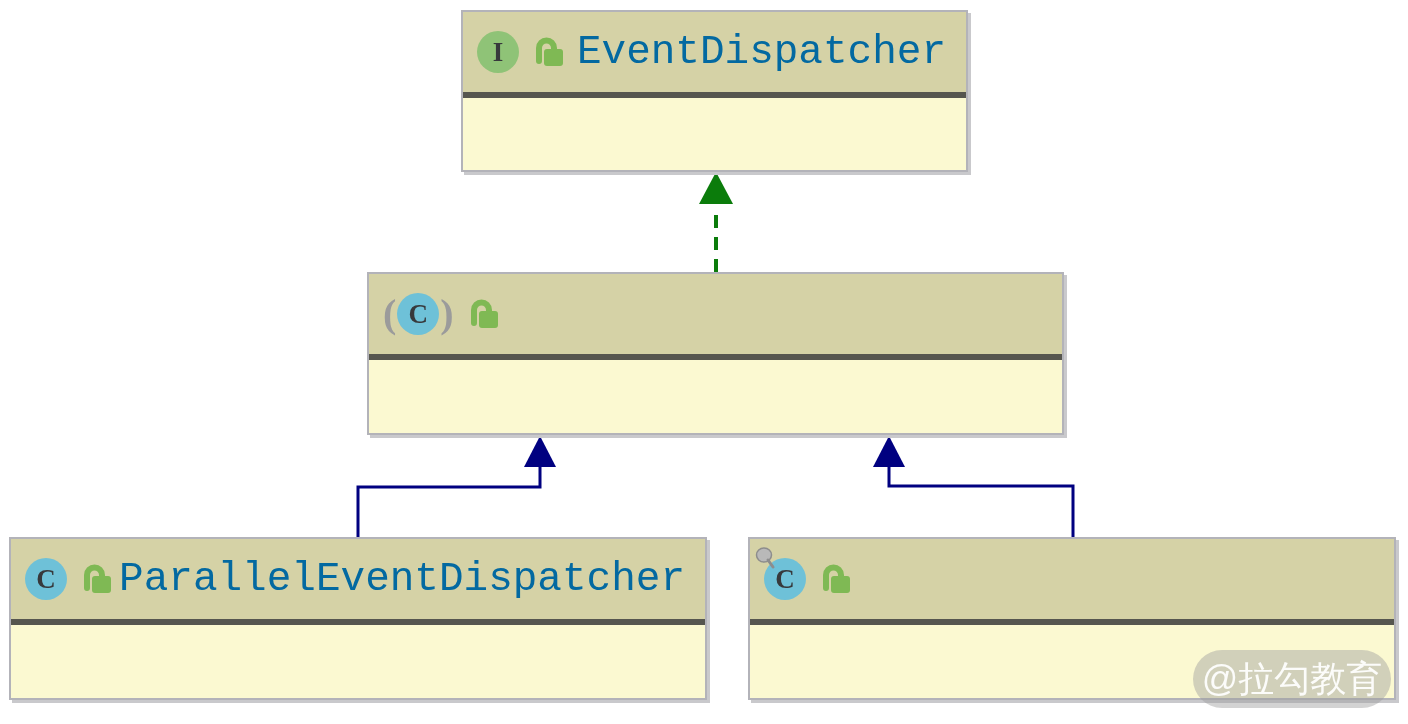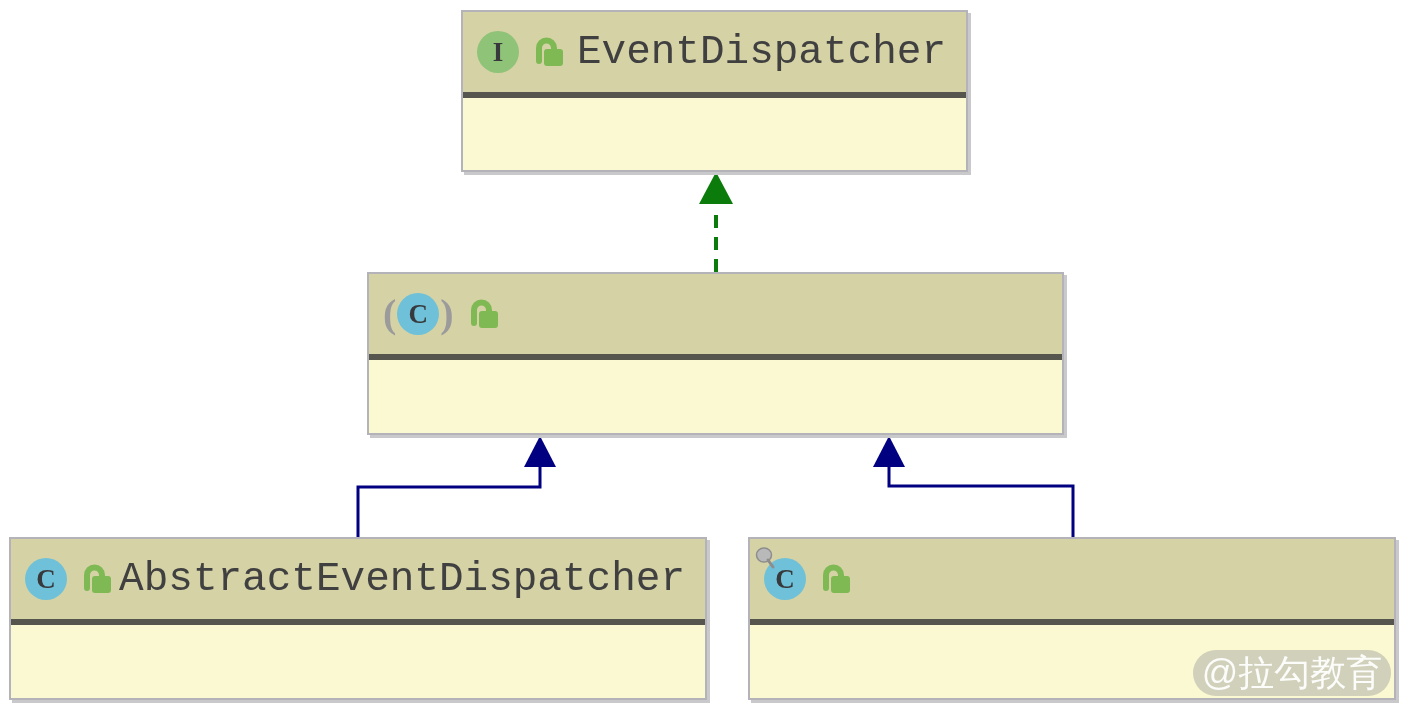--- a/index.html
+++ b/index.html
@@ -42,21 +42,21 @@
   }
   .uml-body {
     flex: 1 1 auto;
     background: #fbf9d1;
   }
   .uml-title {
     margin-left: auto;
     font-family: "Liberation Mono", monospace;
     font-size: 41px;
     letter-spacing: 0px;
-    color: #404040;
+    color: #0369a1;
     white-space: nowrap;
   }
   
   .icon-group {
     display: flex;
     align-items: center;
     gap: 12px;
     position: relative;
   }
   .badge-circle {
@@ -98,21 +98,21 @@
     width: 1408px;
     height: 724px;
     pointer-events: none;
   }
   
   .watermark {
     position: absolute;
     left: 1193px;
     top: 650px;
     width: 198px;
-    height: 46px;
+    height: 58px;
     border-radius: 29px;
     background: rgba(158, 158, 158, 0.45);
     display: flex;
     align-items: center;
     justify-content: center;
     font-size: 36px;
     color: rgba(255, 255, 255, 0.92);
     font-family: "Liberation Sans", sans-serif;
   }
 </style>
@@ -186,21 +186,21 @@
         <span class="badge-circle badge-class">
           <span>C</span>
         </span>
         <span class="lock-icon">
           <svg width="36" height="36" viewBox="0 0 36 36">
             <path d="M8 27 V14 a7.5 7.5 0 0 1 15 0 v1" fill="none" stroke="#7fb954" stroke-width="6" stroke-linecap="round"></path>
             <rect x="13" y="15" width="19" height="17" rx="3" fill="#7fb954"></rect>
           </svg>
         </span>
       </span>
-      <span class="uml-title">AbstractEventDispatcher</span>
+      <span class="uml-title">ParallelEventDispatcher</span>
     </div>
     <div class="uml-sep"></div>
     <div class="uml-body"></div>
   </div>
 
   <div class="uml-box" style="left:748px; top:537px; width:648px; height:163px;">
     <div class="uml-header">
       <span class="icon-group">
         <span class="badge-circle badge-class" style="position:relative;">
           <span class="pin-icon">

